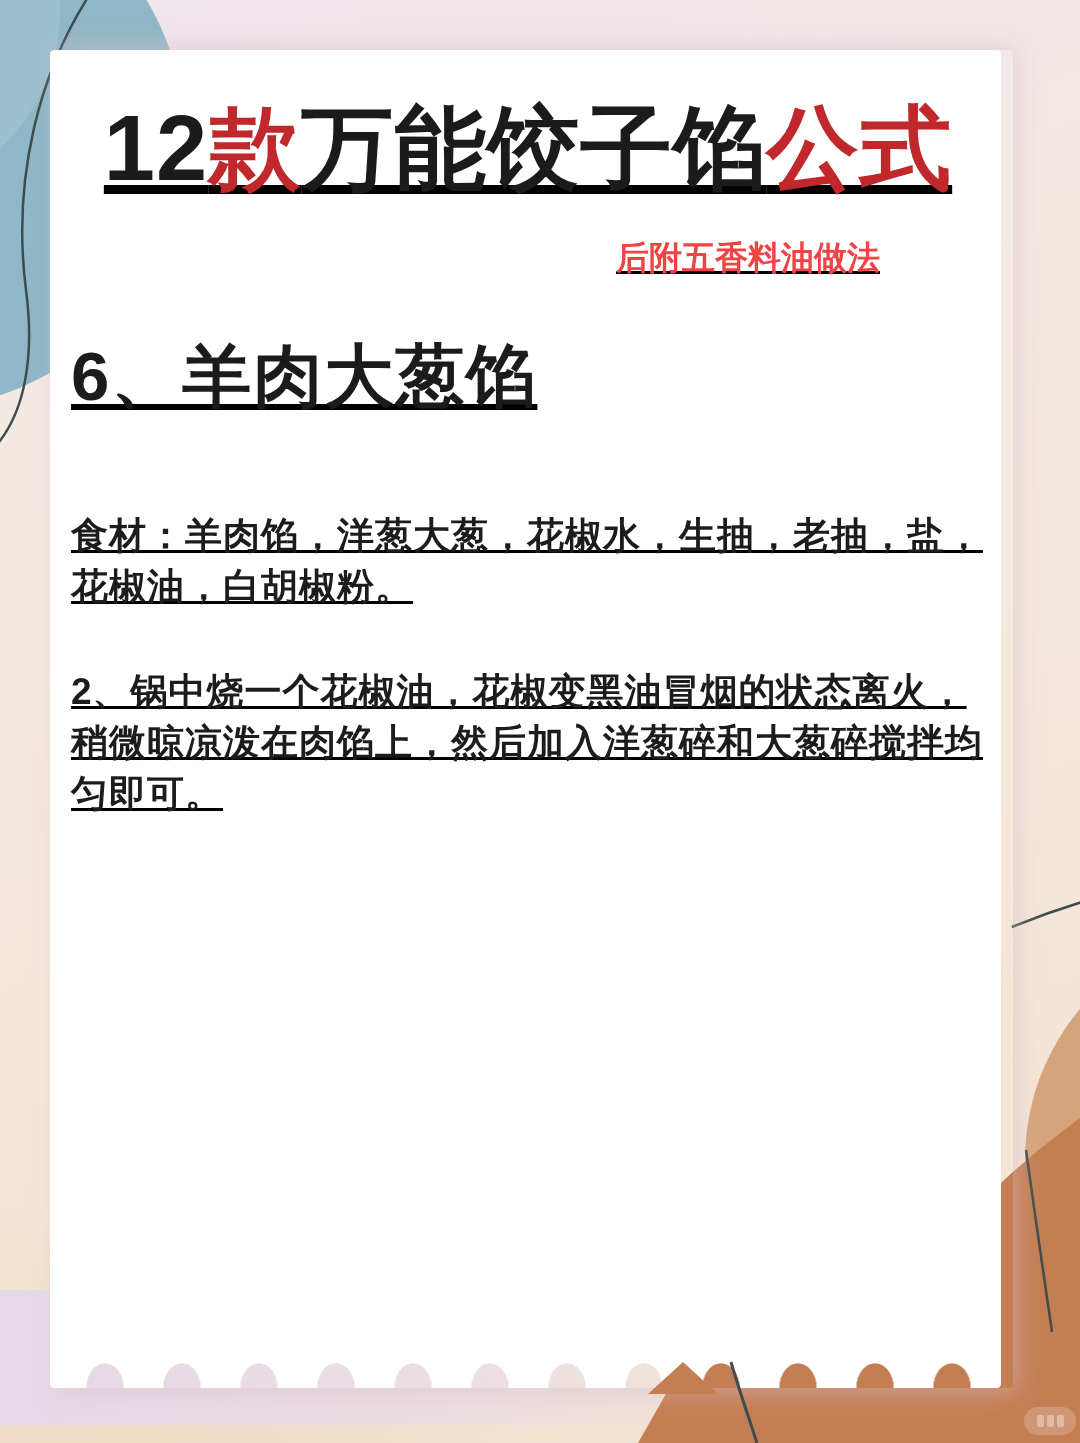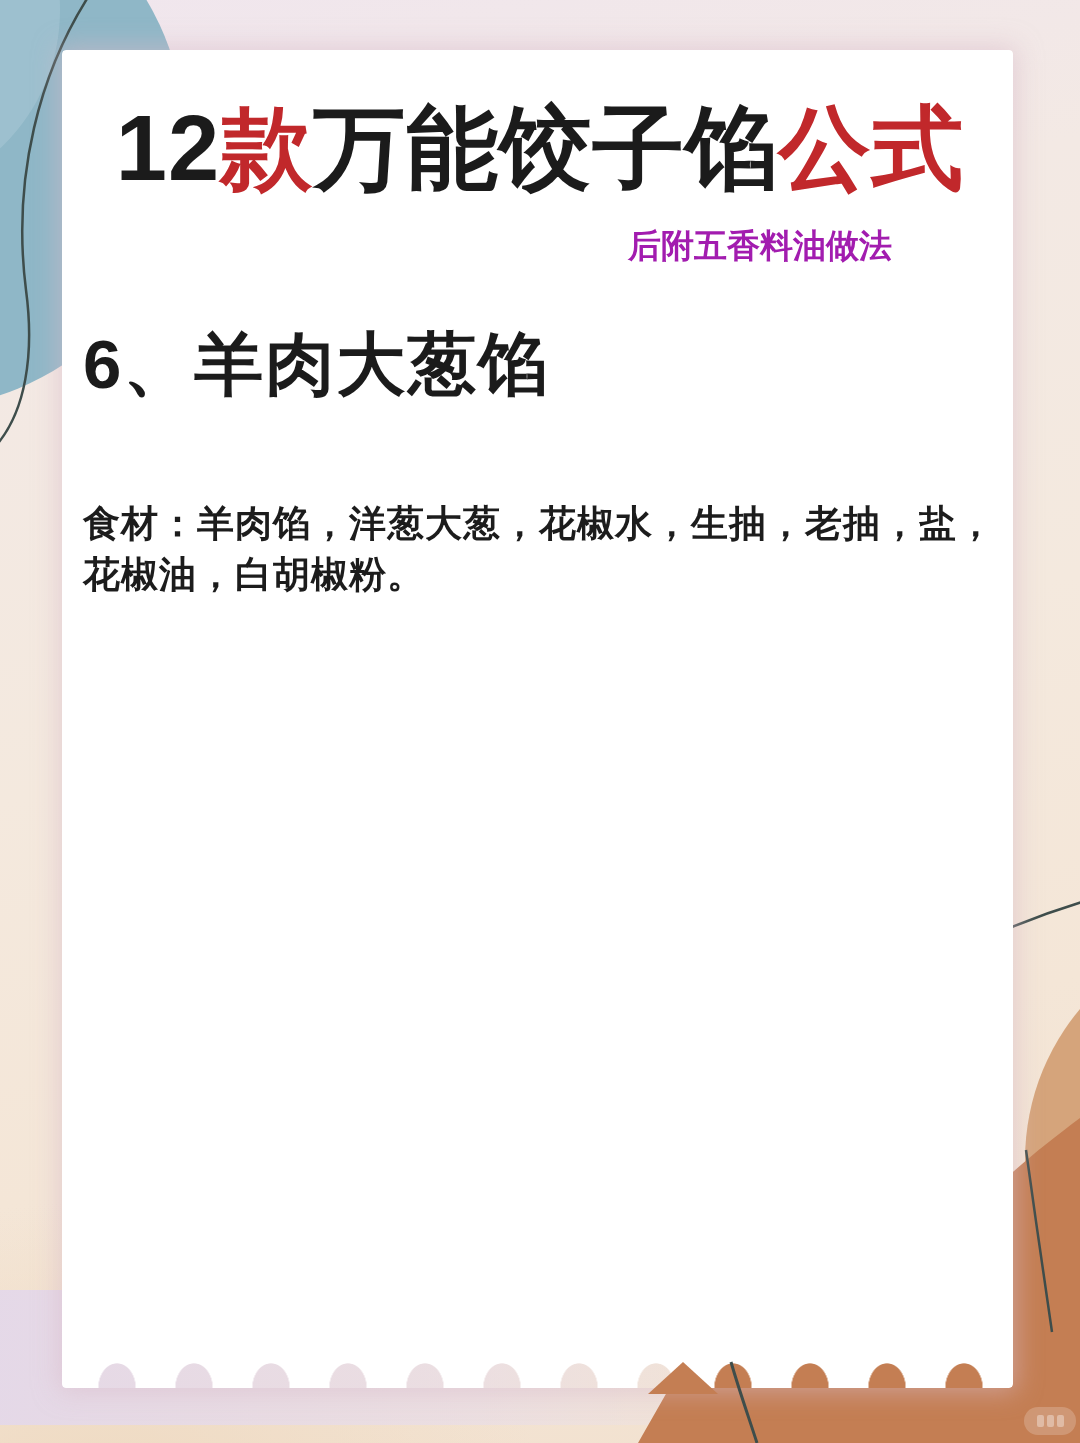--- a/index.html
+++ b/index.html
@@ -21,41 +21,42 @@
   }
   svg.deco{position:absolute;left:0;top:0;z-index:2;}
   svg.deco-front{z-index:6;}
   
   .card-glow{
     position:absolute;left:62px;top:50px;width:951px;height:1338px;z-index:3;
     box-shadow:0 0 24px 4px rgba(216,186,201,.55);
     background:transparent;border-radius:4px;
   }
   .card{
-    position:absolute;left:62px;top:50px;width:951px;height:1338px;z-index:4;
+    position:absolute;left:50px;top:50px;width:951px;height:1338px;z-index:4;
     background:#ffffff;border-radius:4px;
     padding:45px 16px 0 21px;box-sizing:border-box;
     -webkit-mask-image:radial-gradient(19px 25px at 38.5px 100%, transparent 97%, #000 100%);
     -webkit-mask-size:77px 100%;
     -webkit-mask-repeat:repeat-x;
     -webkit-mask-position:16.5px 0;
     mask-image:radial-gradient(19px 25px at 38.5px 100%, transparent 97%, #000 100%);
     mask-size:77px 100%;
     mask-repeat:repeat-x;
     mask-position:16.5px 0;
+    text-decoration:underline;
   }
   .title{
     text-align:center;font-weight:900;font-size:92px;line-height:1.16;
     letter-spacing:1px;white-space:nowrap;
   }
   .t-black{color:#1b1b1b;}
   .t-red{color:#c1282b;}
   .subtitle{
-    margin-top:22px;text-align:right;padding-right:105px;
-    font-size:33px;font-weight:700;color:#a21caf;
+    margin-top:34px;text-align:right;padding-right:105px;
+    font-size:33px;font-weight:700;color:#ef4444;
   }
   .heading{
     margin-top:50px;font-size:69px;font-weight:700;color:#1b1b1b;letter-spacing:2px;
   }
   .body-text{
     font-size:37px;font-weight:700;color:#1c1c1c;line-height:1.38;
     white-space:pre-line;letter-spacing:1px;
   }
   .ingredients{margin-top:87px;}
   .method-label{
@@ -90,20 +91,23 @@
 <div class="card-glow"></div>
 
 <div class="card">
   <div class="title">
     <span class="t-black">12</span><span class="t-red">款</span><span class="t-black">万能饺子馅</span><span class="t-red">公式</span>
   </div>
   <div class="subtitle">后附五香料油做法</div>
   <div class="heading">6、羊肉大葱馅</div>
   <div class="body-text ingredients">食材：羊肉馅，洋葱大葱，花椒水，生抽，老抽，盐，
 花椒油，白胡椒粉。</div>
+  <div class="body-text step2">2、锅中烧一个花椒油，花椒变黑油冒烟的状态离火，
+稍微晾凉泼在肉馅上，然后加入洋葱碎和大葱碎搅拌均
+匀即可。</div>
 </div>
 
 <svg class="deco deco-front" width="1080" height="1443" viewBox="0 0 1080 1443">
   <polygon points="683,1362 648,1394 718,1394" fill="#c47e53"></polygon>
   <path d="M 731 1362 C 739 1390 749 1418 757 1443" fill="none" stroke="#3e4d4b" stroke-width="3"></path>
 </svg>
 
 <div class="watermark">
   <i></i>
   <i></i>

